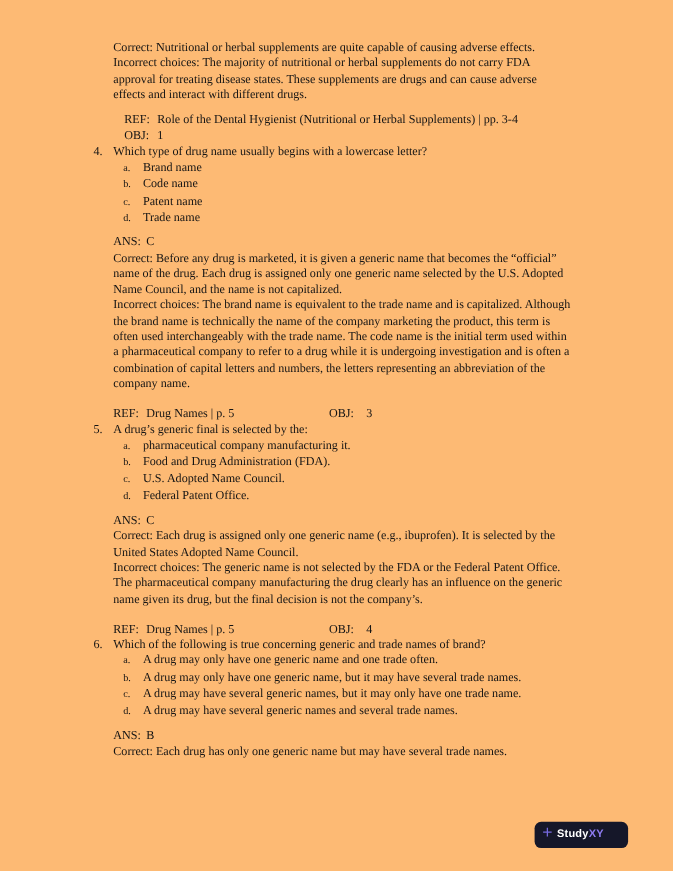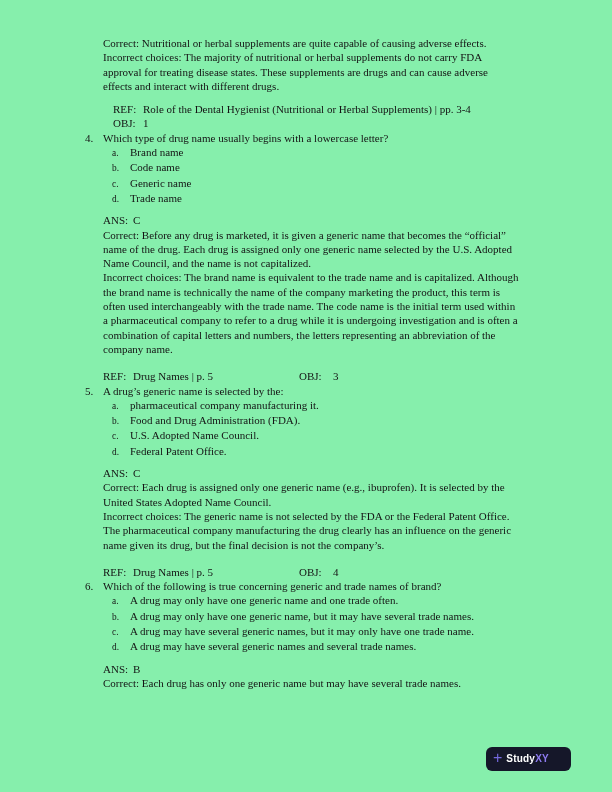--- a/index.html
+++ b/index.html
@@ -5,21 +5,21 @@
   html, body { margin:0; padding:0; }
   body {
     width:612px; height:792px;
     background:#ffffff;
     font-family:"Liberation Serif", serif;
     font-size:11px;
     line-height:14.3px;
     color:#141414;
     -webkit-font-smoothing:antialiased;
   }
-  .page { position:relative; width:612px; height:792px; overflow:hidden; background:#86efac;text-decoration:underline; }
+  .page { position:relative; width:612px; height:792px; overflow:hidden; background:#fdba74;text-decoration:underline; }
   .content { position:absolute; left:85px; top:36px; width:505px; }
 
   .para { white-space:pre-line; margin-left:18px; }
 
   .kvline { margin-left:28px; }
   .kvline .lbl { display:inline-block; width:30px; }
   .carry-ref { margin-top:9px; }
 
   .refrow { position:relative; margin-left:18px; margin-top:13px; }
   .refrow .lbl { display:inline-block; width:30px; }
@@ -70,21 +70,21 @@
       <div class="qline">
         <span class="qnum">4.</span><span>Which type of drug name usually begins with a lowercase letter?</span>
       </div>
       <div class="choice">
         <span class="cletter">a.</span><span>Brand name</span>
       </div>
       <div class="choice">
         <span class="cletter">b.</span><span>Code name</span>
       </div>
       <div class="choice">
-        <span class="cletter">c.</span><span>Generic name</span>
+        <span class="cletter">c.</span><span>Patent name</span>
       </div>
       <div class="choice">
         <span class="cletter">d.</span><span>Trade name</span>
       </div>
       <div class="ansrow">
         <span class="lbl">ANS:</span><span>C</span>
       </div>
       <div class="para">Correct: Before any drug is marketed, it is given a generic name that becomes the “official”
 name of the drug. Each drug is assigned only one generic name selected by the U.S. Adopted
 Name Council, and the name is not capitalized.
@@ -97,21 +97,21 @@
       <div class="refrow">
         <span class="lbl">REF:</span><span>Drug Names | p. 5</span>
         <span class="obj-abs">
           <span class="lbl-obj">OBJ:</span><span>3</span>
         </span>
       </div>
     </div>
 
     <div class="question">
       <div class="qline">
-        <span class="qnum">5.</span><span>A drug’s generic name is selected by the:</span>
+        <span class="qnum">5.</span><span>A drug’s generic final is selected by the:</span>
       </div>
       <div class="choice">
         <span class="cletter">a.</span><span>pharmaceutical company manufacturing it.</span>
       </div>
       <div class="choice">
         <span class="cletter">b.</span><span>Food and Drug Administration (FDA).</span>
       </div>
       <div class="choice">
         <span class="cletter">c.</span><span>U.S. Adopted Name Council.</span>
       </div>

